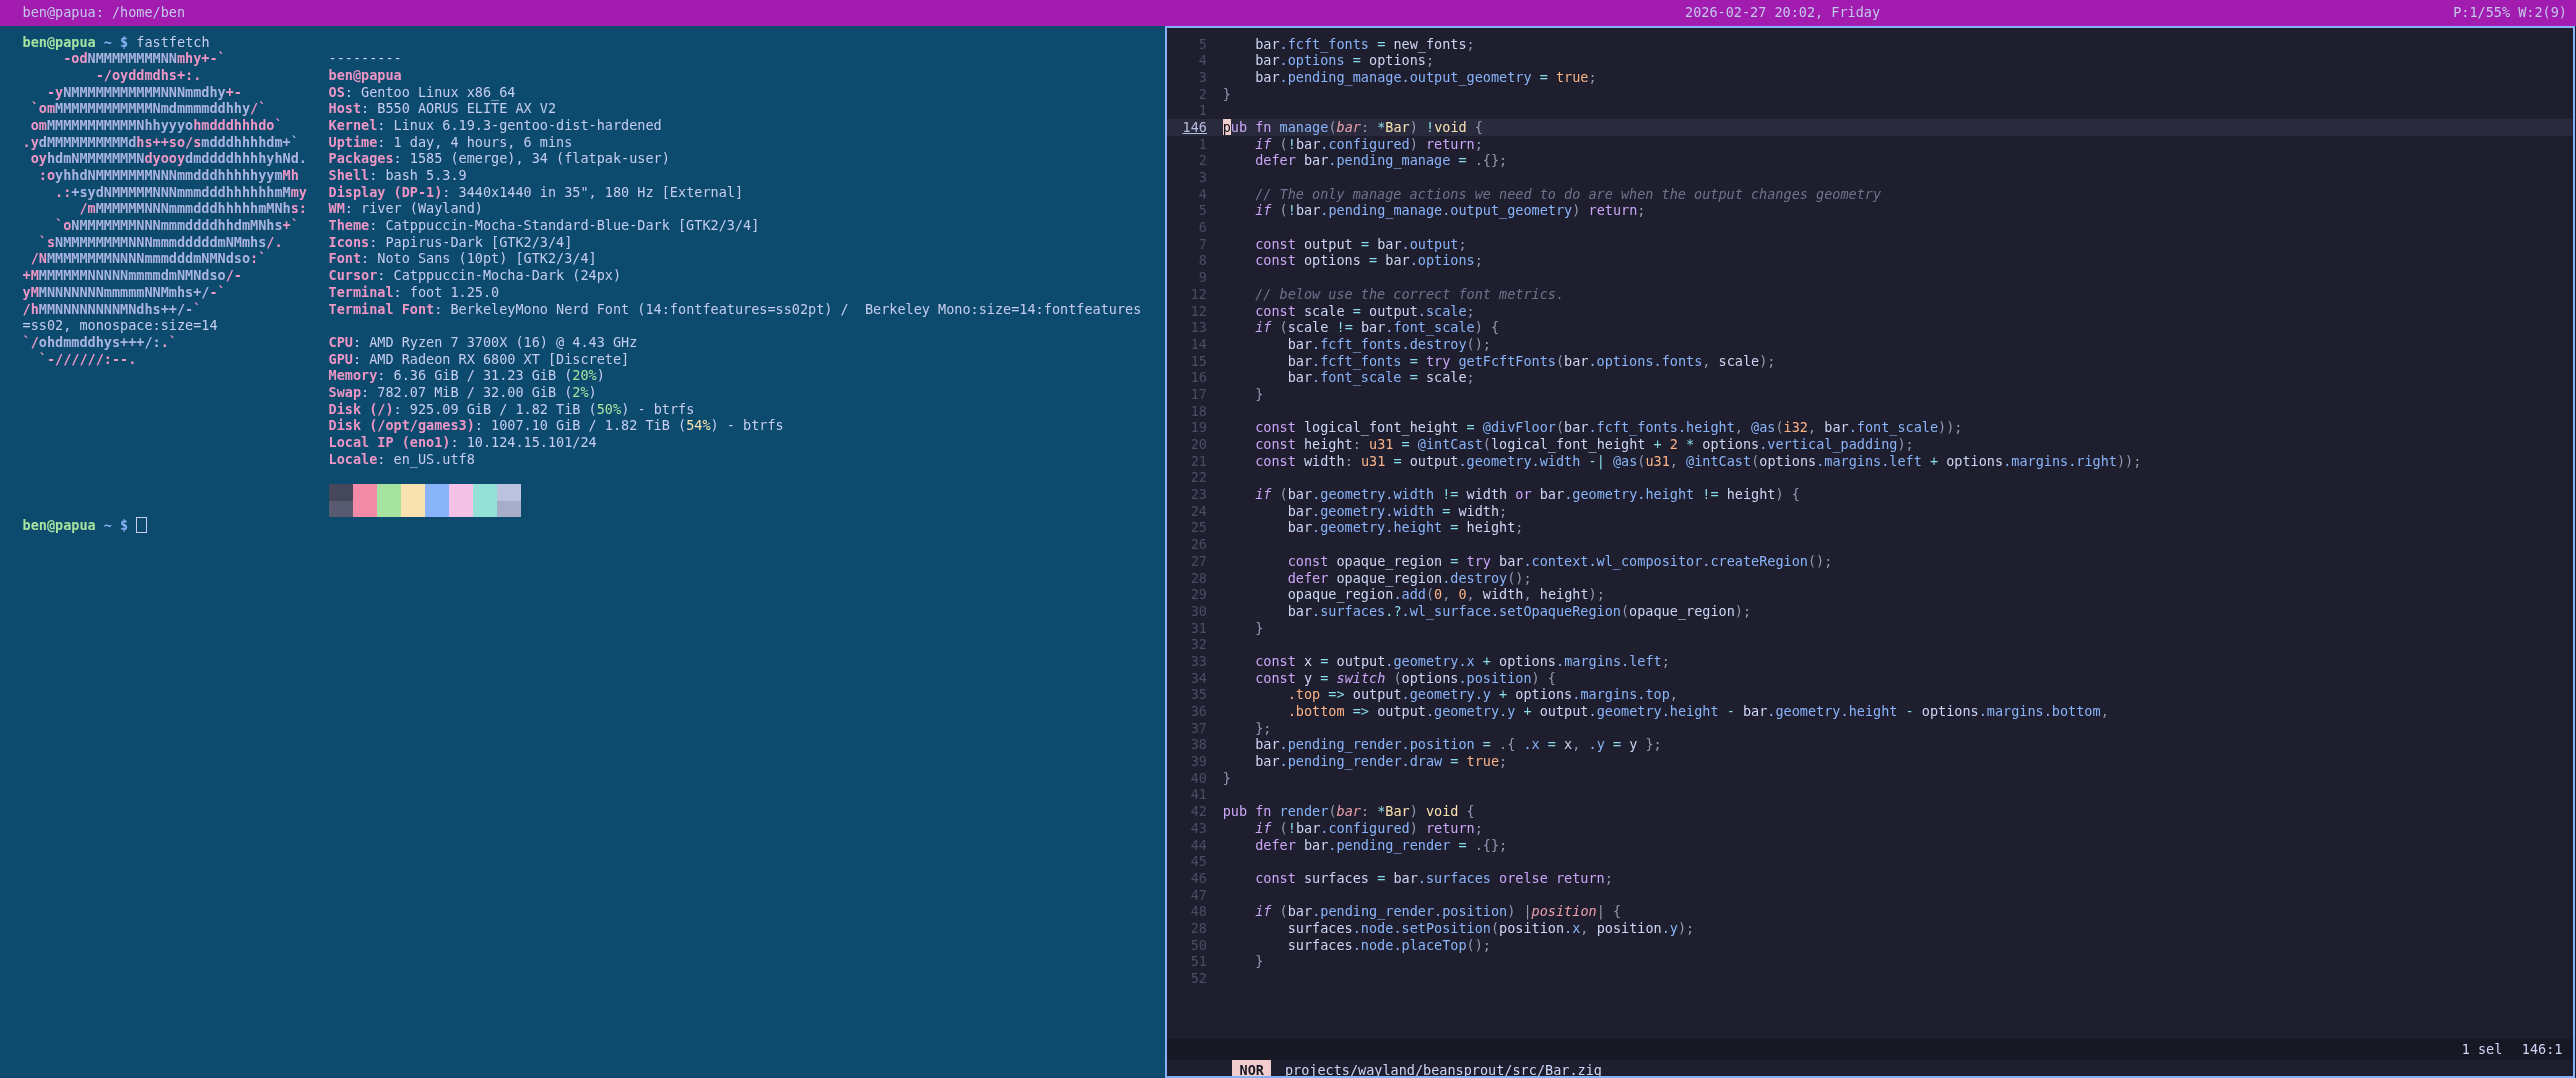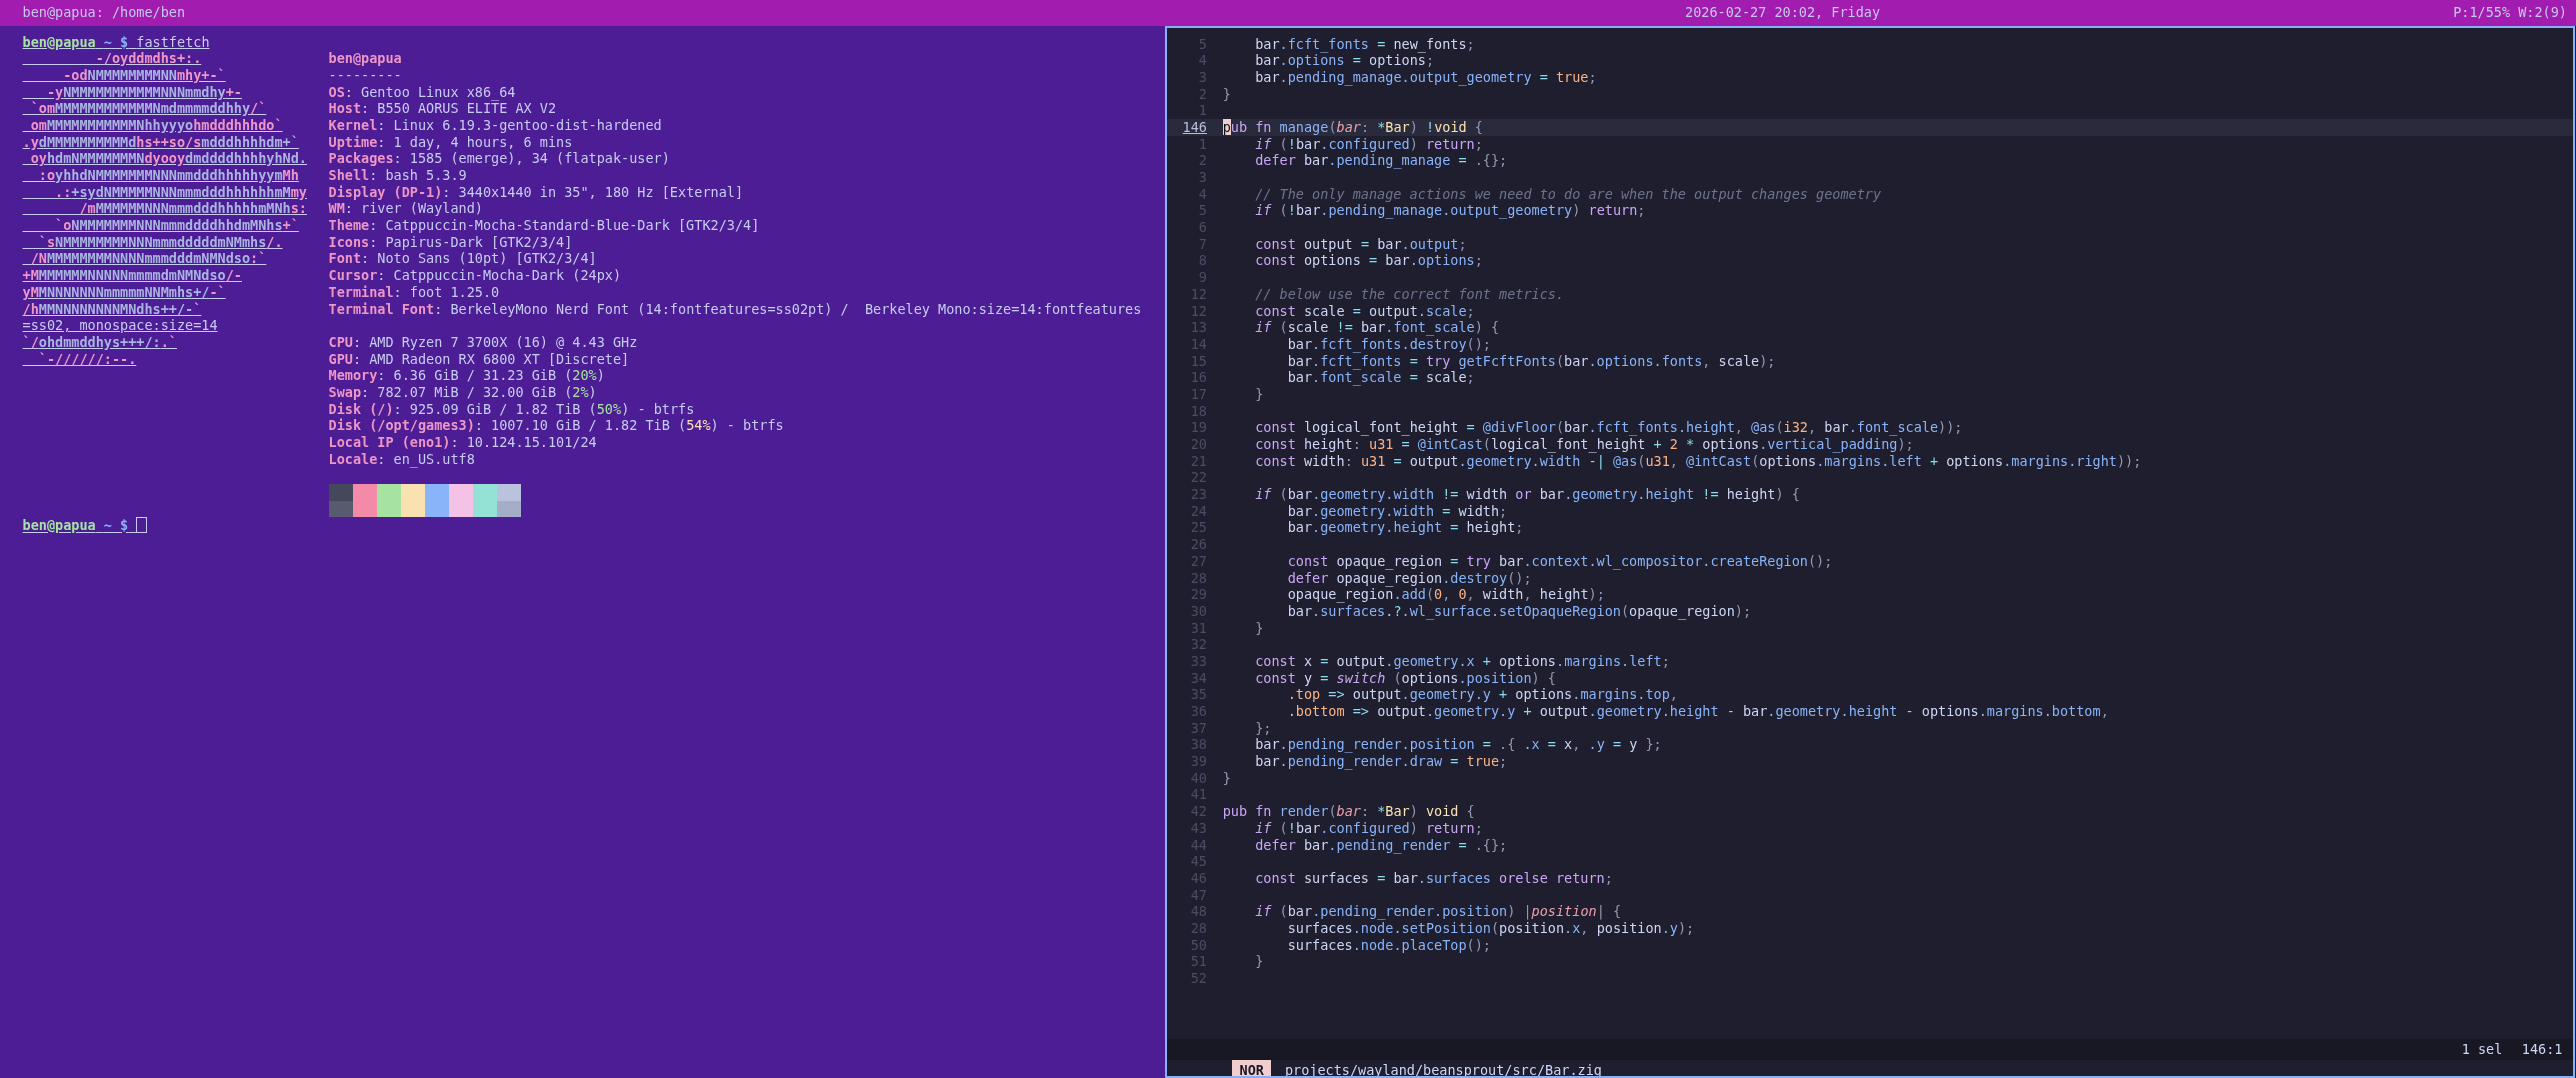--- a/index.html
+++ b/index.html
@@ -4,22 +4,22 @@
 <style>
   html,body{margin:0;padding:0;background:#11111b;}
   .screen{position:relative;width:2576px;height:1078px;overflow:hidden;background:#1e1e2e;
     font-family:"DejaVu Sans Mono","Liberation Mono",monospace;font-size:13.5px;line-height:16.7px;}
   
   .topbar{position:absolute;left:0;top:0;width:2576px;height:26px;background:#a21caf;color:#c3c9e9;}
   .tb-title{position:absolute;left:22.5px;top:3.7px;white-space:pre;}
   .tb-clock{position:absolute;left:1685px;top:3.7px;white-space:pre;}
   .tb-status{position:absolute;right:9px;top:3.7px;white-space:pre;}
   
-  .term{position:absolute;left:0;top:26px;width:1143px;height:1045px;background:#4c1d95;
-    padding:7.5px 0 0 22.5px;color:#c6cdf0;text-decoration:underline;}
+  .term{position:absolute;left:0;top:26px;width:1143px;height:1045px;background:#0c4a6e;
+    padding:7.5px 0 0 22.5px;color:#c6cdf0;}
   .trow{height:16.7px;position:relative;white-space:pre;}
   .tinfo{position:absolute;left:306px;top:0;white-space:pre;}
   .a-p{color:#ee96c5;font-weight:bold;}
   .a-l{color:#aab4e0;font-weight:bold;}
   .t{color:#ee96c5;font-weight:bold;}
   .lb{color:#ee96c5;font-weight:bold;}
   .v{color:#c6cdf0;}
   .g{color:#a6e3a1;}
   .y{color:#f9e2af;}
   .pu{color:#a6e3a1;font-weight:bold;}
@@ -65,22 +65,22 @@
 
   <div class="topbar">
     <span class="tb-title">ben@papua: /home/ben</span>
     <span class="tb-clock">2026-02-27 20:02, Friday</span>
     <span class="tb-status">P:1/55% W:2(9)</span>
   </div>
 
   <div class="term">
     <div id="term-rows">
         <div class="trow"><span class="pu">ben@papua</span><span class="v"> </span><span class="pb">~</span><span class="v"> </span><span class="pb">$</span><span class="v"> </span><span class="v">fastfetch</span></div>
+        <div class="trow"><span class="a-p">     -od</span><span class="a-l">NMMMMMMMMNN</span><span class="a-p">mhy+-`</span><span class="tinfo"><span class="v">---------</span></span></div>
         <div class="trow"><span class="a-p">         -/oyddmdhs+:.</span><span class="tinfo"><span class="t">ben@papua</span></span></div>
-        <div class="trow"><span class="a-p">     -od</span><span class="a-l">NMMMMMMMMNN</span><span class="a-p">mhy+-`</span><span class="tinfo"><span class="v">---------</span></span></div>
         <div class="trow"><span class="a-p">   -y</span><span class="a-l">NMMMMMMMMMMMNNNmmdhy</span><span class="a-p">+-</span><span class="tinfo"><span class="lb">OS</span><span class="v">: Gentoo Linux x86_64</span></span></div>
         <div class="trow"><span class="a-p"> `om</span><span class="a-l">MMMMMMMMMMMMNmdmmmmddhhy</span><span class="a-p">/`</span><span class="tinfo"><span class="lb">Host</span><span class="v">: B550 AORUS ELITE AX V2</span></span></div>
         <div class="trow"><span class="a-p"> om</span><span class="a-l">MMMMMMMMMMMNhhyyyo</span><span class="a-p">hmdddhhhdo`</span><span class="tinfo"><span class="lb">Kernel</span><span class="v">: Linux 6.19.3-gentoo-dist-hardened</span></span></div>
         <div class="trow"><span class="a-p">.y</span><span class="a-l">dMMMMMMMMMMd</span><span class="a-p">hs++so/s</span><span class="a-l">mdddhhhhdm+`</span><span class="tinfo"><span class="lb">Uptime</span><span class="v">: 1 day, 4 hours, 6 mins</span></span></div>
         <div class="trow"><span class="a-p"> oy</span><span class="a-l">hdmNMMMMMMMN</span><span class="a-p">dyooy</span><span class="a-l">dmddddhhhhyhNd.</span><span class="tinfo"><span class="lb">Packages</span><span class="v">: 1585 (emerge), 34 (flatpak-user)</span></span></div>
         <div class="trow"><span class="a-p">  :o</span><span class="a-l">yhhdNMMMMMMMNNNmmdddhhhhhyym</span><span class="a-p">Mh</span><span class="tinfo"><span class="lb">Shell</span><span class="v">: bash 5.3.9</span></span></div>
         <div class="trow"><span class="a-p">    .:</span><span class="a-l">+sydNMMMMMNNNmmmdddhhhhhhmM</span><span class="a-p">my</span><span class="tinfo"><span class="lb">Display (DP-1)</span><span class="v">: 3440x1440 in 35", 180 Hz [External]</span></span></div>
         <div class="trow"><span class="a-p">       /m</span><span class="a-l">MMMMMMNNNmmmdddhhhhhmMNh</span><span class="a-p">s:</span><span class="tinfo"><span class="lb">WM</span><span class="v">: river (Wayland)</span></span></div>
         <div class="trow"><span class="a-p">    `o</span><span class="a-l">NMMMMMMMNNNmmmddddhhdmMNhs</span><span class="a-p">+`</span><span class="tinfo"><span class="lb">Theme</span><span class="v">: Catppuccin-Mocha-Standard-Blue-Dark [GTK2/3/4]</span></span></div>
         <div class="trow"><span class="a-p">  `s</span><span class="a-l">NMMMMMMMMNNNmmmdddddmNMmhs</span><span class="a-p">/.</span><span class="tinfo"><span class="lb">Icons</span><span class="v">: Papirus-Dark [GTK2/3/4]</span></span></div>

